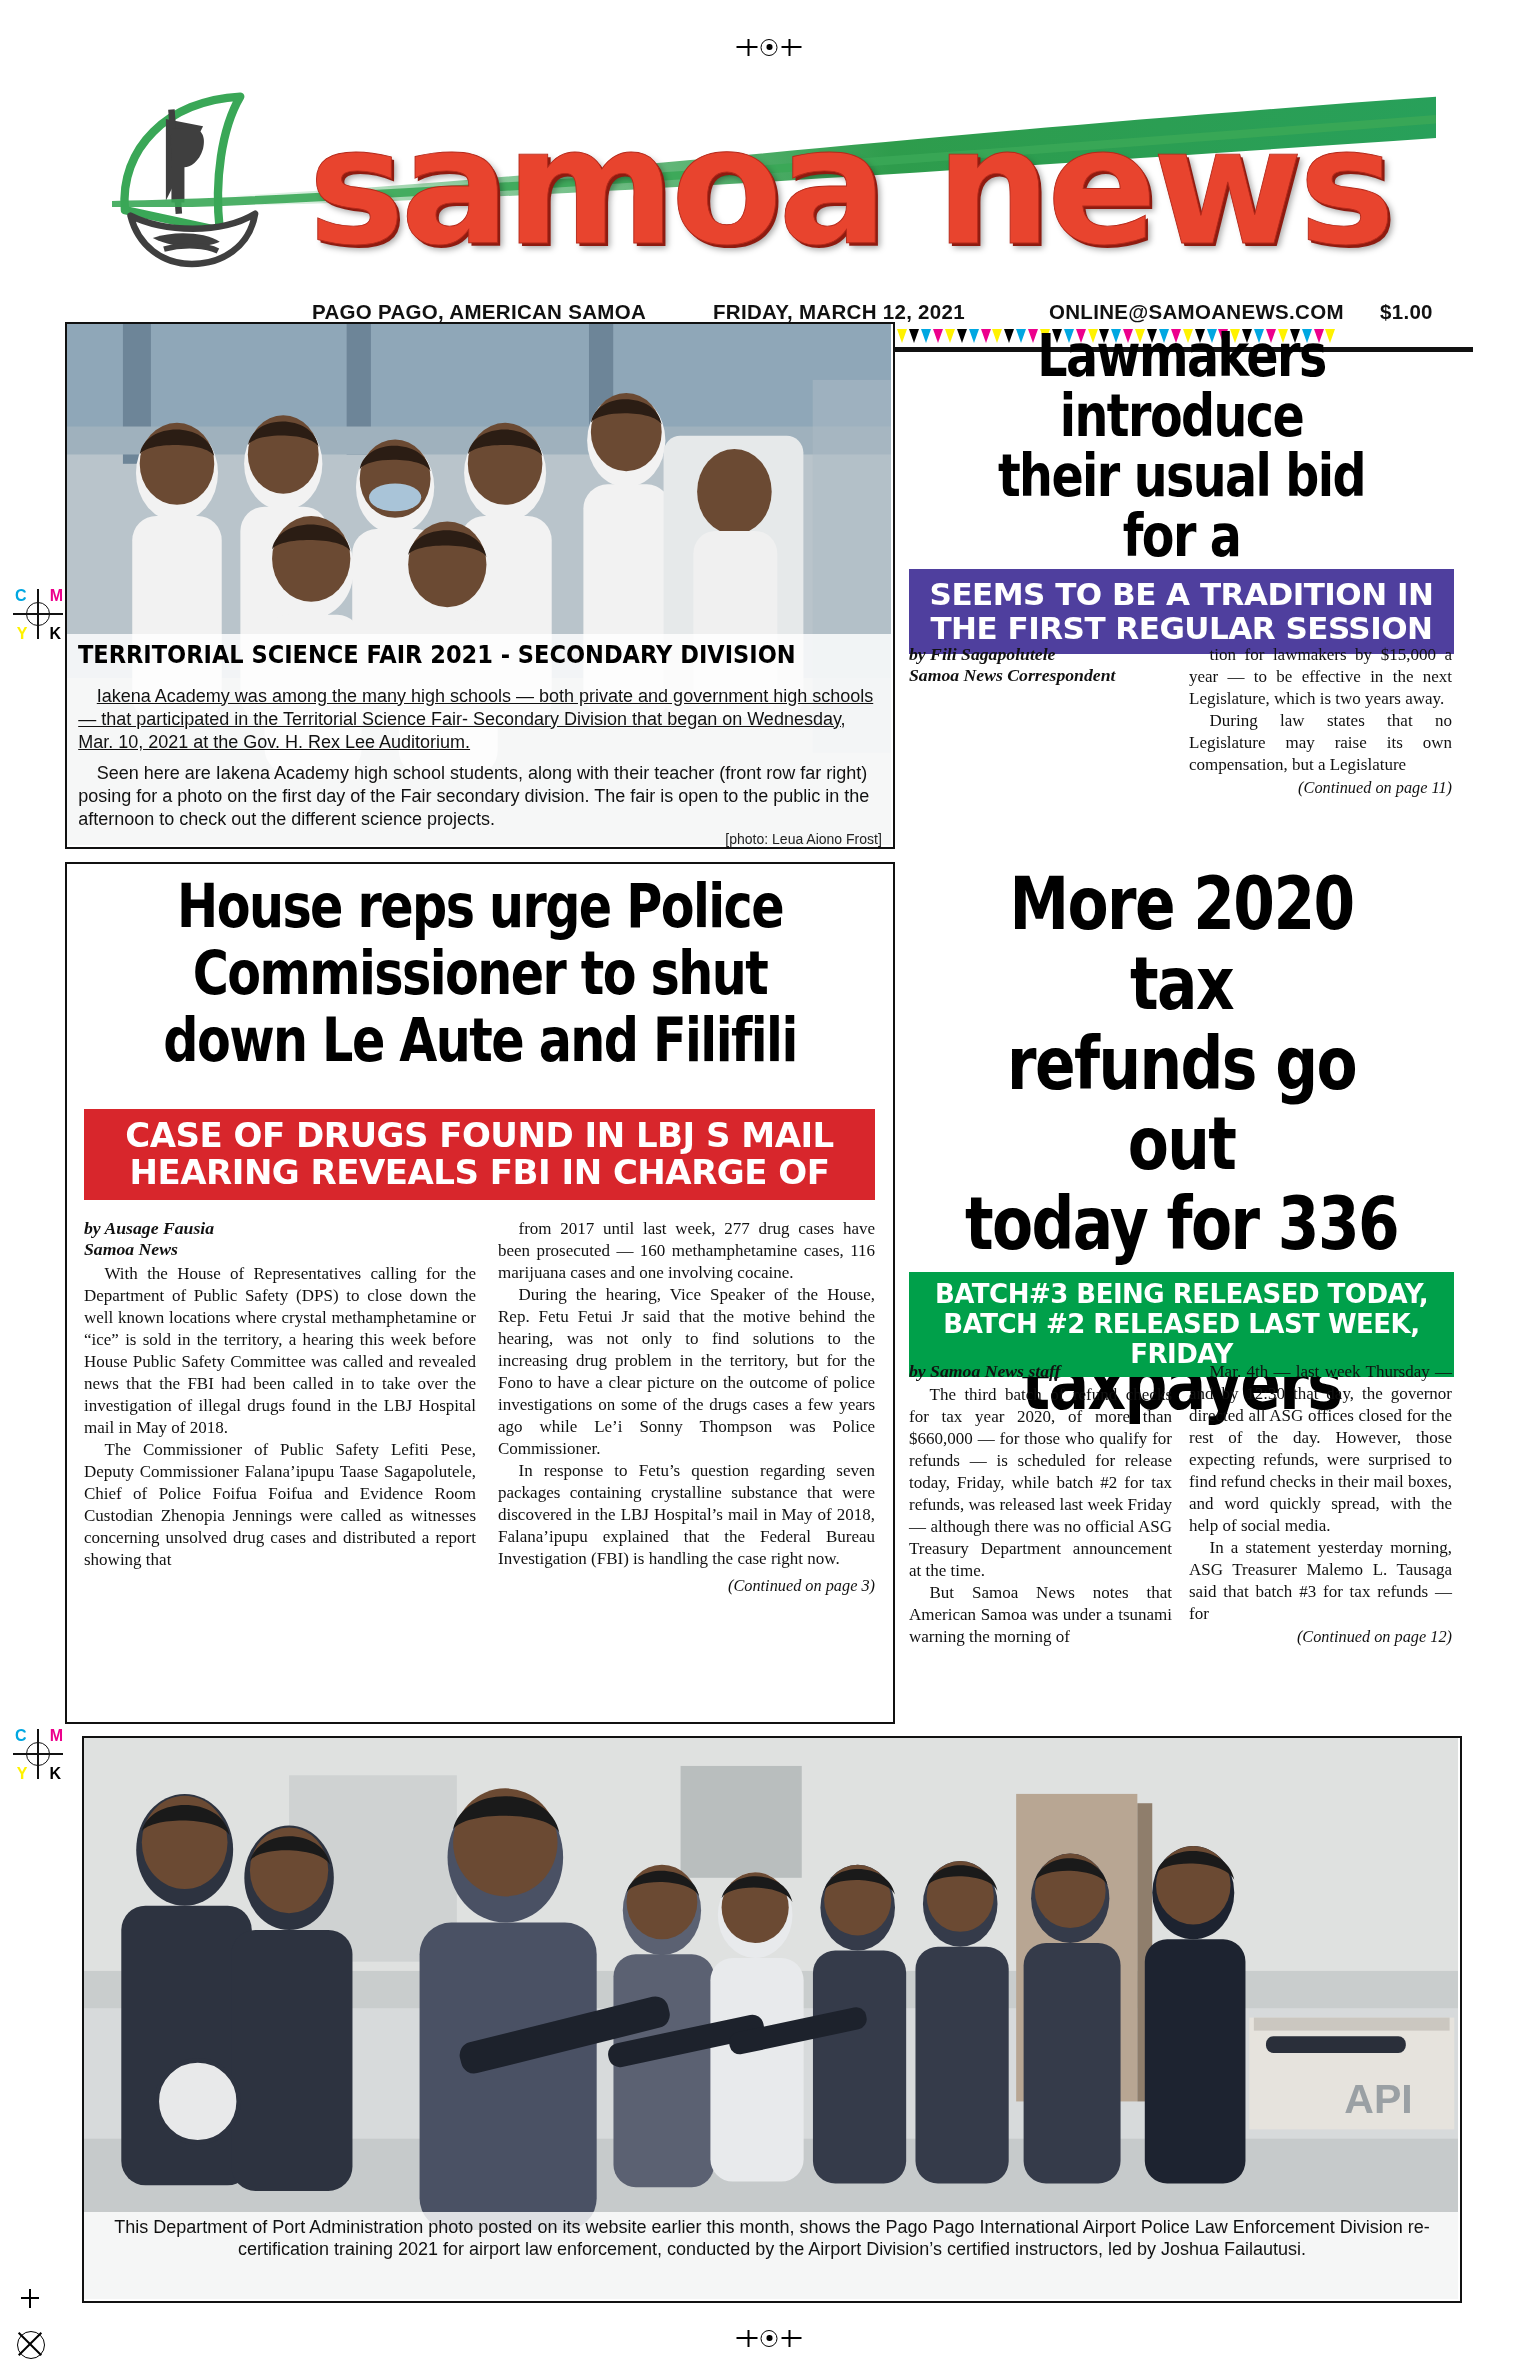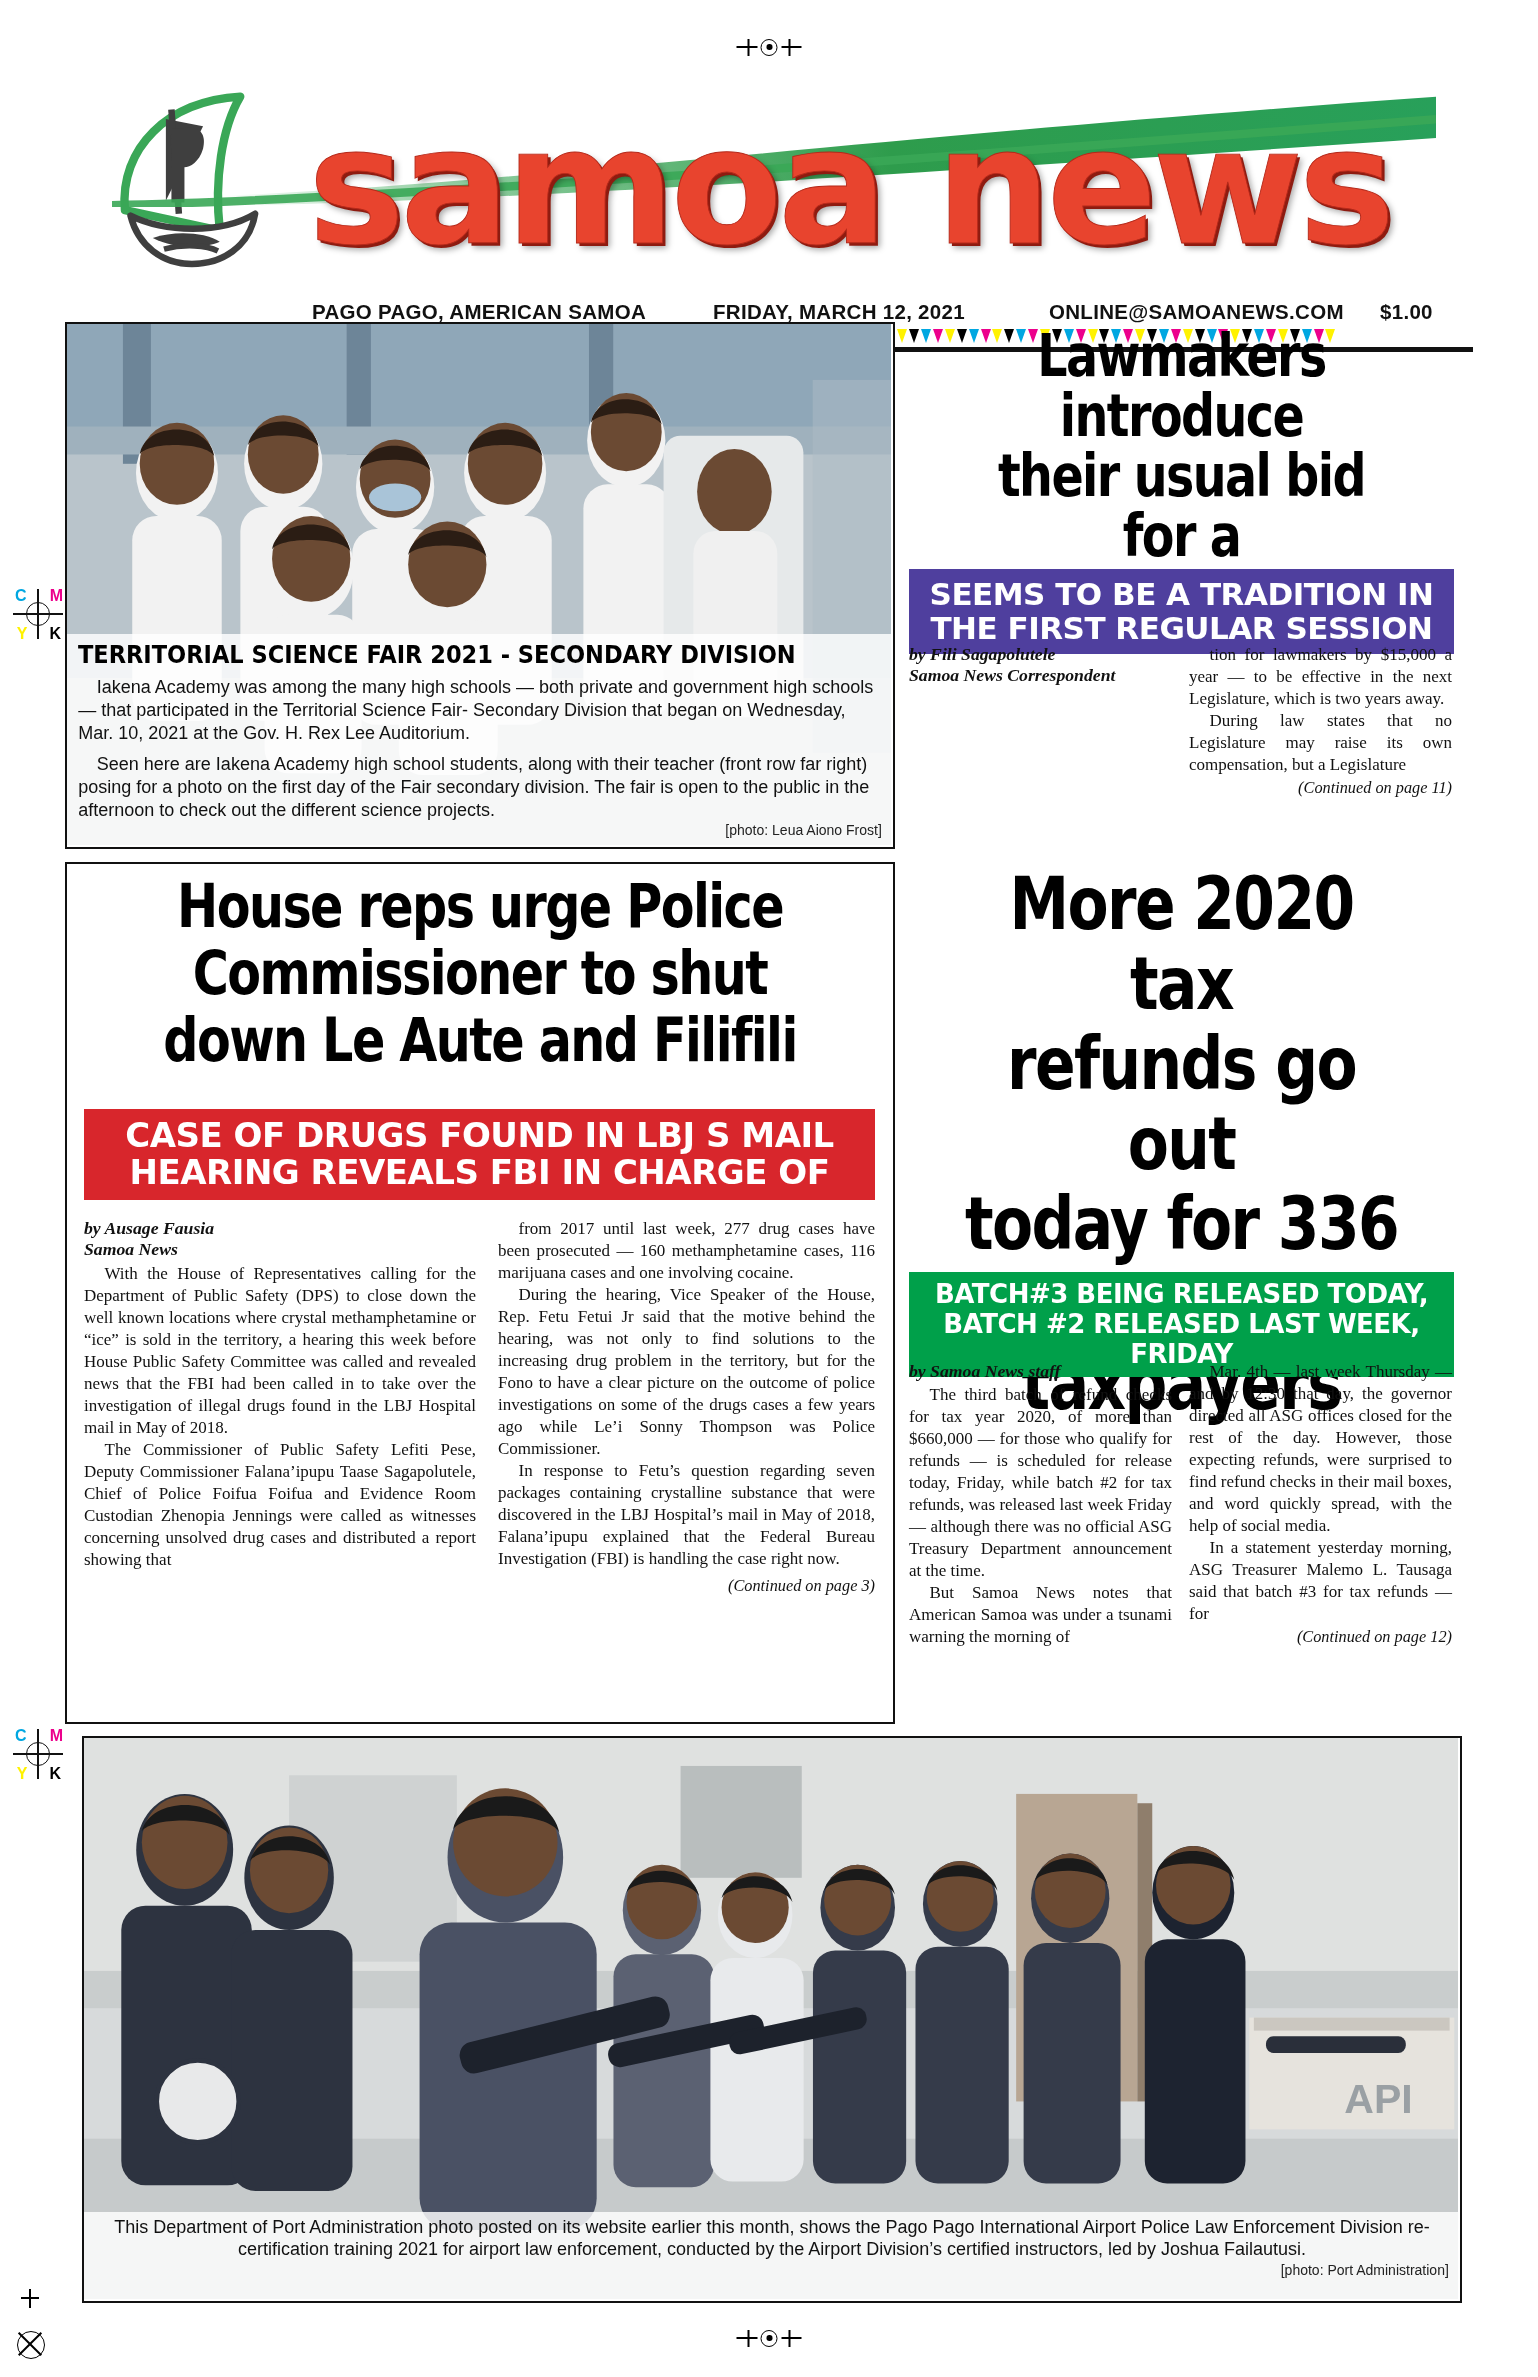--- a/index.html
+++ b/index.html
@@ -271,21 +271,21 @@
         <ellipse cx="352" cy="186" rx="28" ry="15" fill="#a9c4d8"></ellipse>
         <rect x="640" y="120" width="150" height="300" rx="18" fill="#e6e9ea"></rect>
         <ellipse cx="716" cy="180" rx="40" ry="46" fill="#6b4a33"></ellipse>
         <rect x="672" y="222" width="90" height="200" rx="24" fill="#f0f0f0"></rect>
         <rect x="800" y="60" width="84" height="400" fill="#aebcc6" opacity=".5"></rect>
       </svg>
     </div>
 
     <div class="capt-overlay" style="height:213px;">
       <div class="capt-title">TERRITORIAL SCIENCE FAIR 2021 - SECONDARY DIVISION</div>
-      <div class="capt-body" style="margin-top:7px; text-indent:18.6px;">Iakena Academy was among the many high schools — both private and government high schools — that participated in the Territorial Science Fair- Secondary Division that began on Wednesday, Mar. 10, 2021 at the Gov. H. Rex Lee Auditorium.</div>
+      <div class="capt-body" style="margin-top:16px; text-indent:18.6px;text-decoration:underline;">Iakena Academy was among the many high schools — both private and government high schools — that participated in the Territorial Science Fair- Secondary Division that began on Wednesday, Mar. 10, 2021 at the Gov. H. Rex Lee Auditorium.</div>
       <div class="capt-body" style="text-indent:18.6px;margin-top:8px;">Seen here are Iakena Academy high school students, along with their teacher (front row far right) posing for a photo on the first day of the Fair secondary division. The fair is open to the public in the afternoon to check out the different science projects.</div>
       <div class="credit" style="margin-top:0.9px;">[photo: Leua Aiono Frost]</div>
     </div>
   </div>
 
   <div style="position:absolute; left:909px; top:322px; width:545px; height:527px;">
     <div class="headline" style="font-size:58px; line-height:60px; margin-top:3.7px;">
       <div>Lawmakers introduce</div>
       <div>their usual bid for a</div>
       <div>salary increase</div>
@@ -440,18 +440,17 @@
         <rect x="560" y="330" width="170" height="26" rx="12" fill="#1d222c" transform="rotate(-12 560 330)"></rect>
         <rect x="690" y="318" width="150" height="24" rx="11" fill="#1d222c" transform="rotate(-12 690 318)"></rect>
         <rect x="1268" y="320" width="150" height="18" rx="8" fill="#2a2f3a"></rect>
         <circle cx="122" cy="390" r="44" fill="#e8e9ea" stroke="#2d3340" stroke-width="5"></circle>
         <text x="1352" y="402" font-family="Liberation Sans, sans-serif" font-size="44" font-weight="bold" fill="#9aa0a4">API</text>
       </svg>
     </div>
 
     <div class="capt-overlay" style="height:89px; padding-top:3.7px;">
       <div class="capt-body" style="text-align:center; font-size:18px; line-height:22.4px;">This Department of Port Administration photo posted on its website earlier this month, shows the Pago Pago International Airport Police Law Enforcement Division re-certification training 2021 for airport law enforcement, conducted by the Airport Division’s certified instructors, led by Joshua Failautusi.</div>
-      <div class="credit" style="margin-top:1.9px;">[photo: Port Administration]</div>
     </div>
   </div>
 
 </div>
 
 
 </body></html>

